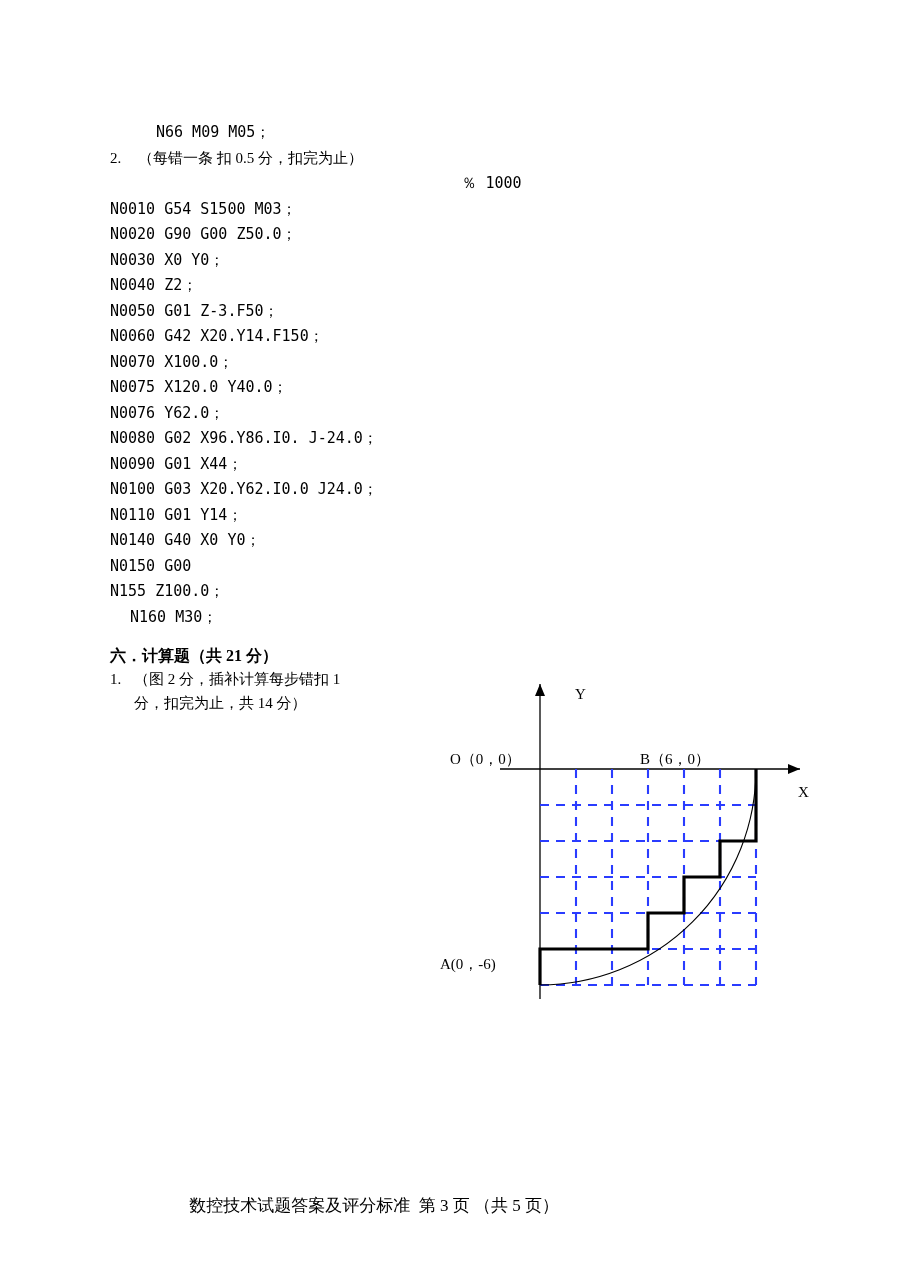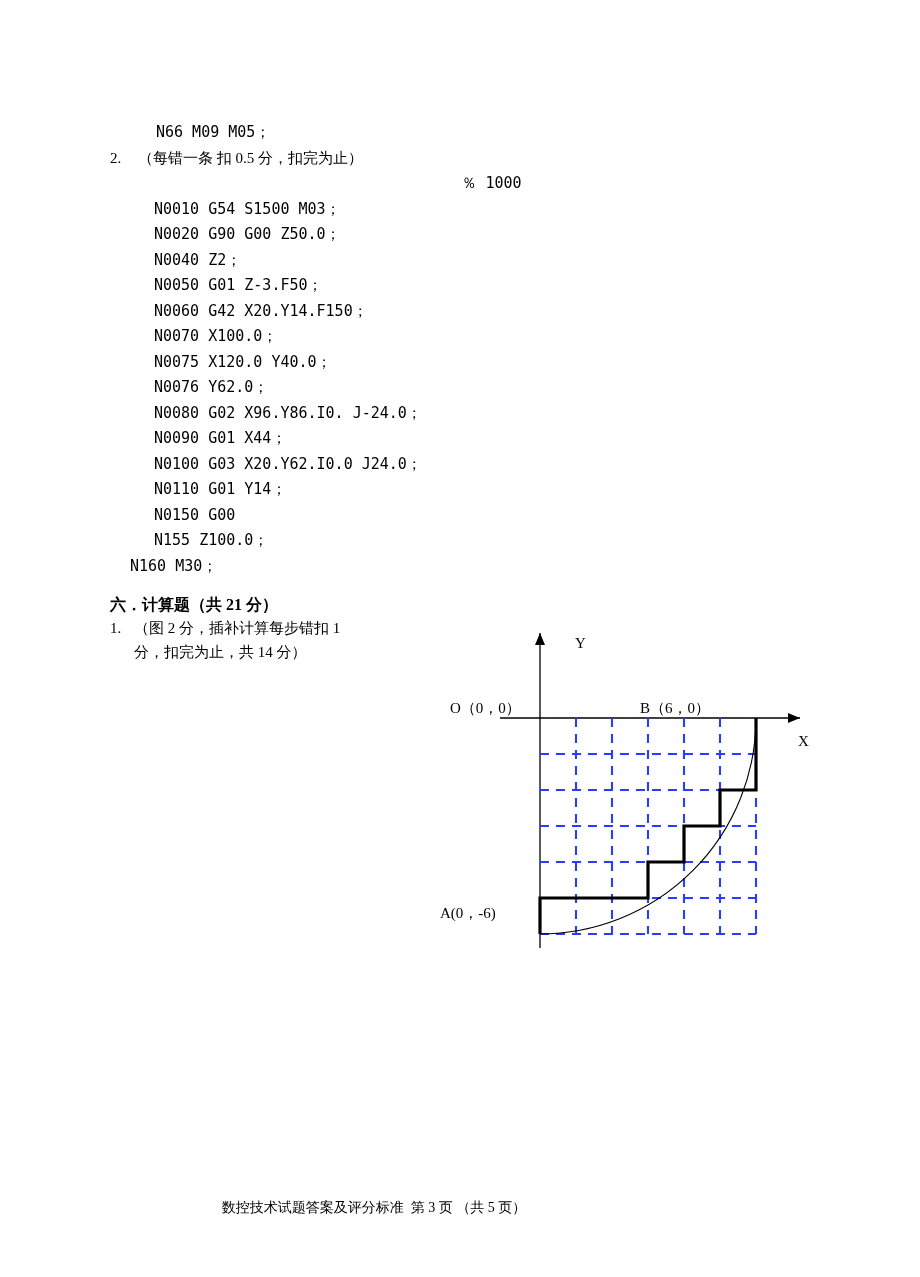--- a/index.html
+++ b/index.html
@@ -17,21 +17,21 @@
     padding: 120px 100px 16px 110px;
     font-size: 15px;
   }
   .code-line {
     font-family: "SimSun", "宋体", monospace;
     white-space: pre;
     line-height: 25.5px;
     font-size: 15px;
   }
   .indent1 { padding-left: 46px; }
-  .indent0 { padding-left: 0px; margin-left: 44px; }
+  .indent0 { padding-left: 0px; }
   .indent-pct { padding-left: 53px; text-align: center; }
   .indent-last { padding-left: 20px; }
 
   .q2-line {
     line-height: 25.5px;
     font-size: 15px;
   }
   .q2-num { display: inline-block; width: 28px; }
 
   .section-heading {
@@ -64,21 +64,21 @@
     margin-left: 10px;
     margin-top: 2px;
   }
 
   .footer {
     position: absolute;
     bottom: 60px;
     left: 0;
     width: 748px;
     text-align: center;
-    font-size: 14px;
+    font-size: 17px;
   }
 
   svg .grid-dash { stroke: #2a3cff; stroke-width: 2.1; stroke-dasharray: 9 7; fill: none; }
   svg .axis { stroke: #000; stroke-width: 1.3; fill: none; }
   svg .stair { stroke: #000; stroke-width: 3.2; fill: none; }
   svg .arc { stroke: #000; stroke-width: 1.1; fill: none; }
   svg .lbl { font-family: "SimSun","宋体",serif; font-size: 15px; fill: #000; }
 </style>
 </head>
 <body>
@@ -88,30 +88,32 @@
   <div class="code-line indent1">N66 M09 M05；</div>
 
   <div class="q2-line">
     <span class="q2-num">2.</span><span>（每错一条 扣 0.5 分，扣完为止）</span>
   </div>
 
   <div class="code-line indent-pct">％ 1000</div>
 
   <div class="code-line indent0">N0010 G54 S1500 M03；</div>
   <div class="code-line indent0">N0020 G90 G00 Z50.0；</div>
+  <div class="code-line indent0">N0030 X0 Y0；</div>
   <div class="code-line indent0">N0040 Z2；</div>
   <div class="code-line indent0">N0050 G01 Z-3.F50；</div>
   <div class="code-line indent0">N0060 G42 X20.Y14.F150；</div>
   <div class="code-line indent0">N0070 X100.0；</div>
   <div class="code-line indent0">N0075 X120.0 Y40.0；</div>
   <div class="code-line indent0">N0076 Y62.0；</div>
   <div class="code-line indent0">N0080 G02 X96.Y86.I0. J-24.0；</div>
   <div class="code-line indent0">N0090 G01 X44；</div>
   <div class="code-line indent0">N0100 G03 X20.Y62.I0.0 J24.0；</div>
   <div class="code-line indent0">N0110 G01 Y14；</div>
+  <div class="code-line indent0">N0140 G40 X0 Y0；</div>
   <div class="code-line indent0">N0150 G00</div>
   <div class="code-line indent0">N155 Z100.0；</div>
   <div class="code-line indent-last">N160 M30；</div>
 
   <div class="section-heading">六．计算题（共 21 分）</div>
 
   <div class="q6-wrap">
     <div class="q6-text">
       <div class="q6-row">
         <div class="q6-num">1.</div>

